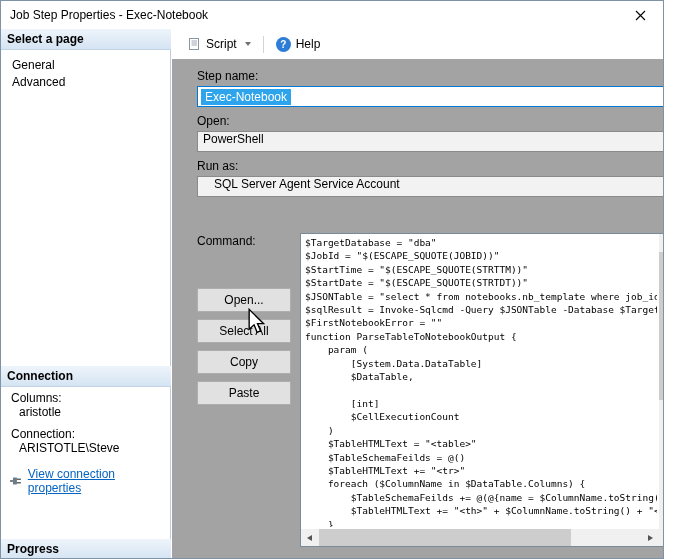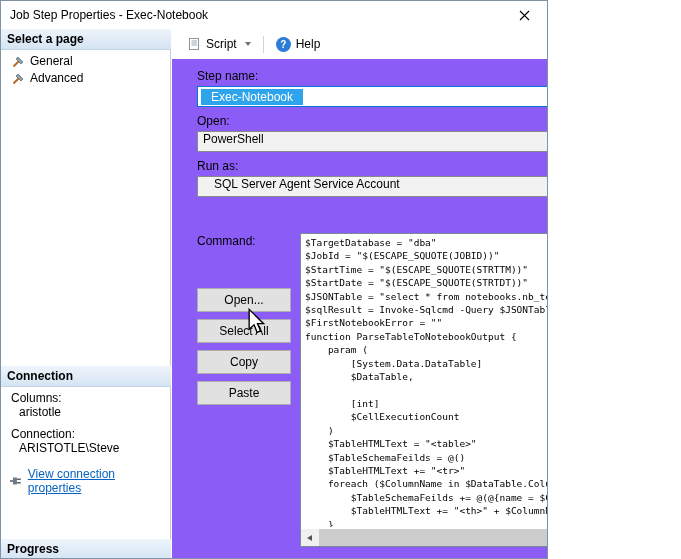--- a/index.html
+++ b/index.html
@@ -1,45 +1,45 @@
 <!DOCTYPE html>
 <html><head>
 <meta charset="utf-8">
 <title>Job Step Properties - Exec-Notebook</title>
 <style>
   * { margin:0; padding:0; box-sizing:border-box; }
   body { background:#ffffff; font-family:"Liberation Sans", sans-serif; }
-  .window { position:relative; width:548px; height:559px; background:#ffffff; border:1px solid #7f93a6; overflow:hidden; }
+  .window { position:relative; width:664px; height:559px; background:#ffffff; border:1px solid #7f93a6; overflow:hidden; }
 
   
   .titlebar { position:absolute; top:0; left:0; right:0; height:28px; background:#ffffff; display:flex; align-items:center; }
   .titlebar .title { font-size:12px; color:#000; padding-left:9px; }
   .close-btn { position:absolute; right:0; top:0; width:45px; height:28px; display:flex; align-items:center; justify-content:center; cursor:default; }
 
   
   .sidebar { position:absolute; top:28px; left:0; width:170px; bottom:0; background:#ffffff; border-right:1px solid #c3cdd7; }
   .section-header { position:absolute; left:0; width:170px; height:21px; background:linear-gradient(#eef4fb,#d5e4f3); border-bottom:1px solid #c2d3e5; font-size:12px; font-weight:bold; color:#000; padding:3px 0 0 6px; }
-  .tree-item { position:absolute; left:11px; height:16px; display:flex; align-items:center; gap:5px; font-size:12px; color:#000; cursor:default; }
+  .tree-item { position:absolute; left:11px; height:16px; display:flex; align-items:center; gap:5px; font-size:12px; color:#000; cursor:default;flex-direction:column; }
   .side-label { position:absolute; left:10px; font-size:12px; color:#000; }
   .side-value { position:absolute; left:18px; font-size:12px; color:#000; }
   .link-row { position:absolute; left:8px; display:flex; align-items:center; gap:5px; cursor:pointer; }
   .link-row .link { font-size:12px; color:#0563c1; text-decoration:underline; }
 
   
-  .main { position:absolute; top:28px; left:171px; right:0; bottom:0; background:#8b5cf6; }
+  .main { position:absolute; top:28px; left:171px; right:0; bottom:0; background:#a3a3a3; }
   .toolbar { position:absolute; top:0; left:0; right:0; height:30px; display:flex; align-items:center; padding-left:8px; background:#ffffff; }
   .tb-btn { display:flex; align-items:center; gap:5px; font-size:12px; color:#000; padding:4px 6px; border:1px solid transparent; cursor:default; }
   .tb-caret { width:0; height:0; border-left:3px solid transparent; border-right:3px solid transparent; border-top:4px solid #707070; margin-left:3px; }
   .tb-sep { width:1px; height:17px; background:#d4d4d4; margin:0 5px; }
   .help-circle { width:15px; height:15px; border-radius:50%; background:#2d7cd6; color:#fff; font-size:10px; font-weight:bold; display:flex; align-items:center; justify-content:center; }
 
   .field-label { position:absolute; font-size:12px; color:#000; }
 
   .textbox { position:absolute; left:25px; width:481px; height:21px; background:#fff; border:1px solid #0078d7; display:flex; align-items:center; padding:0 3px; }
-  .selected-text { background:#2da4eb; color:#ffffff; font-size:12px; padding:1px 10px; }
+  .selected-text { background:#2da4eb; color:#ffffff; font-size:12px; padding:1px 4px; }
 
   .combobox { position:absolute; left:25px; width:481px; height:21px; background:#f2f2f2; border:1px solid #8a8a8a; display:flex; align-items:flex-start; padding-left:5px; font-size:12px; color:#000; cursor:default; }
   .combo-arrow-zone { position:absolute; right:0; top:0; width:19px; height:19px; display:flex; align-items:center; justify-content:center; }
   .combo-arrow { width:0; height:0; border-left:4px solid transparent; border-right:4px solid transparent; border-top:5px solid #444; }
 
   .btn { position:absolute; left:25px; width:94px; height:24px; background:#e1e1e1; border:1px solid #adadad; font-size:12px; color:#000; display:flex; align-items:center; justify-content:center; cursor:default; font-family:"Liberation Sans", sans-serif; }
 
   .command-box { position:absolute; left:128px; top:204px; width:377px; height:314px; border:1px solid #7a8a99; background:#fff; }
   .command-text { position:absolute; top:2px; left:4px; right:19px; bottom:19px; overflow:hidden; white-space:pre; font-family:"DejaVu Sans Mono","Liberation Mono", monospace; font-size:9.5px; line-height:13.4px; color:#000; }
 

